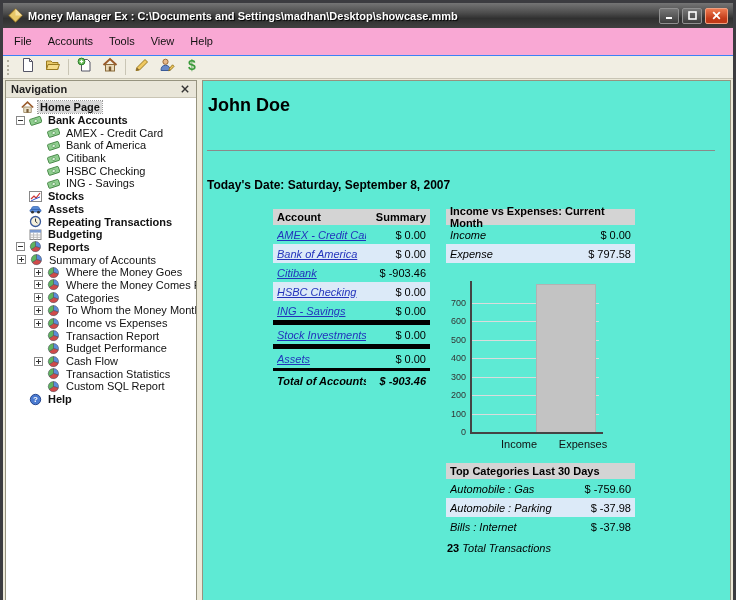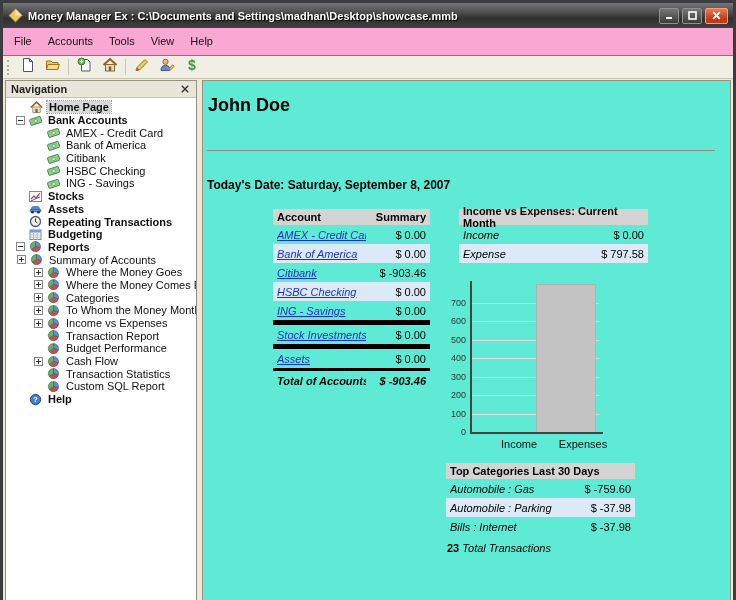--- a/index.html
+++ b/index.html
@@ -182,21 +182,21 @@
     <div class="nav-panel">
       <div class="nav-header">
         <span class="nav-header-title">Navigation</span>
         <span class="nav-close">
           <svg width="8" height="8" viewBox="0 0 8 8">
               <path d="M0.8 0.8 L7.2 7.2 M7.2 0.8 L0.8 7.2" stroke="#333" stroke-width="1.4"></path>
             </svg>
         </span>
       </div>
       <div class="nav-tree">
-          <div class="tree-row" style="padding-left: 24px; align-items: center;">
+          <div class="tree-row" style="padding-left: 15px; align-items: center;">
             <div class="tree-icon">
               <svg width="13" height="13" viewBox="0 0 13 13">
                 <path d="M0.8 6.5 L6.5 1.2 L12.2 6.5" fill="none" stroke="#9a5a2a" stroke-width="1.6"></path>
                 <rect x="2.8" y="6" width="7.4" height="5.6" fill="#e9dec6" stroke="#8a7248" stroke-width="0.7"></rect>
                 <rect x="5.4" y="8" width="2.2" height="3.6" fill="#7a5e38"></rect>
               </svg>
             </div>
             <div class="tree-label bold selected">Home Page</div>
           </div>
           <div class="tree-row" style="padding-left: 10px;">
@@ -541,21 +541,21 @@
             <div class="mt-label"><div class="acc-link">Assets</div></div>
             <div class="mt-value">$ 0.00</div>
           </div>
           <div class="sep thin"></div>
           <div class="mt-row total-row">
             <div class="mt-label">Total of Accounts:</div>
             <div class="mt-value">$ -903.46</div>
           </div>
         </div>
 
-      <div class="mtable wide-t" style="left:243px; top:128px;margin-left:13px;">
+      <div class="mtable wide-t" style="left:243px; top:128px;">
         <div class="mt-header">
           <span class="h-left">Income vs Expenses: Current Month</span>
         </div>
       <div class="mt-row">
             <div class="mt-label it">Income</div>
             <div class="mt-value">$ 0.00</div>
           </div>
           <div class="mt-row alt">
             <div class="mt-label it">Expense</div>
             <div class="mt-value">$ 797.58</div>

